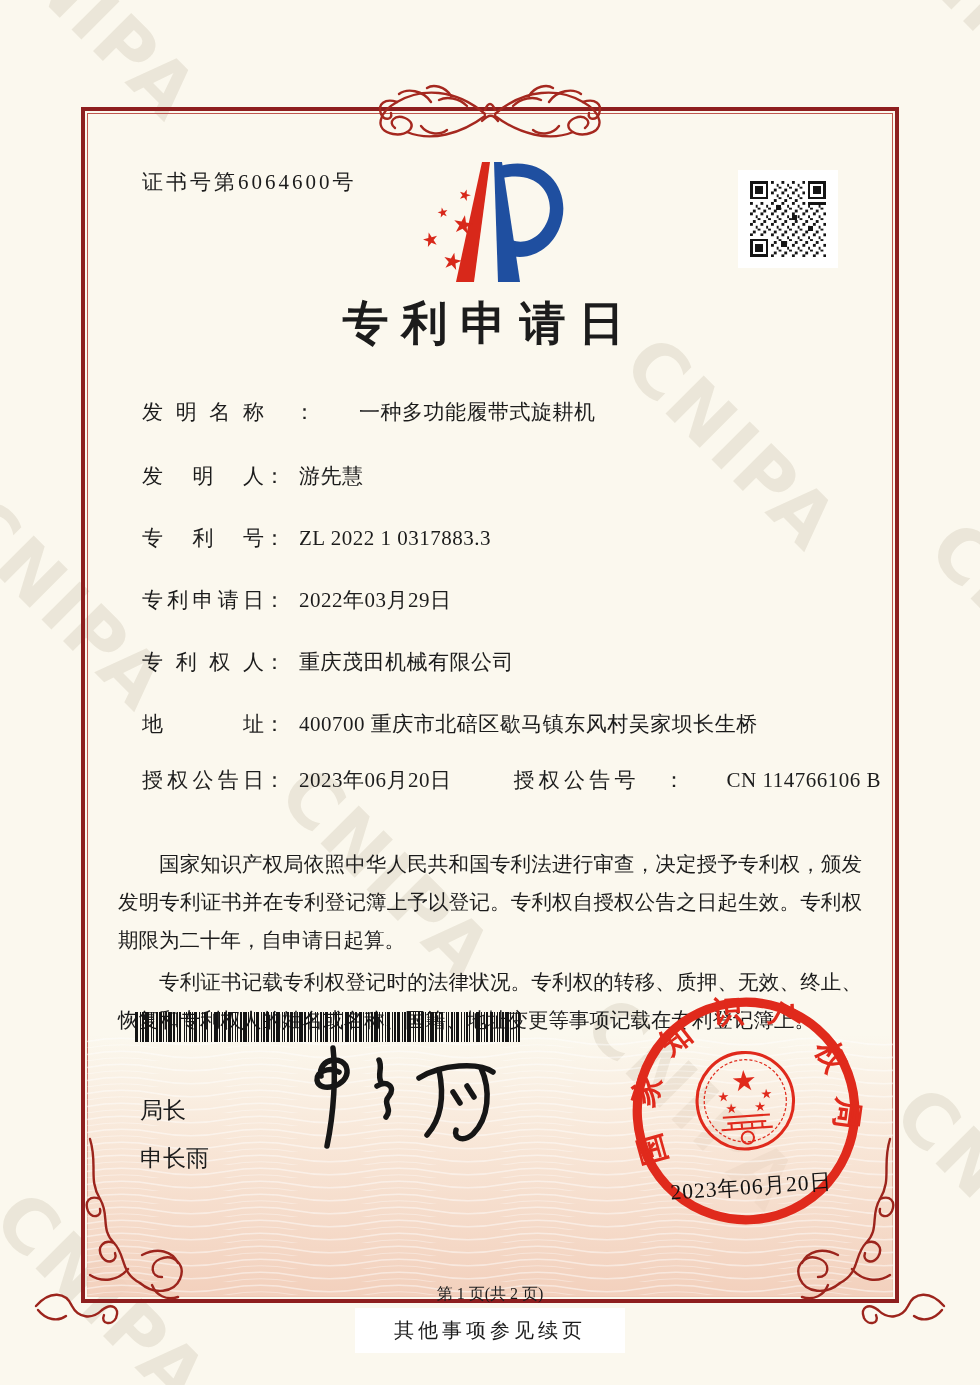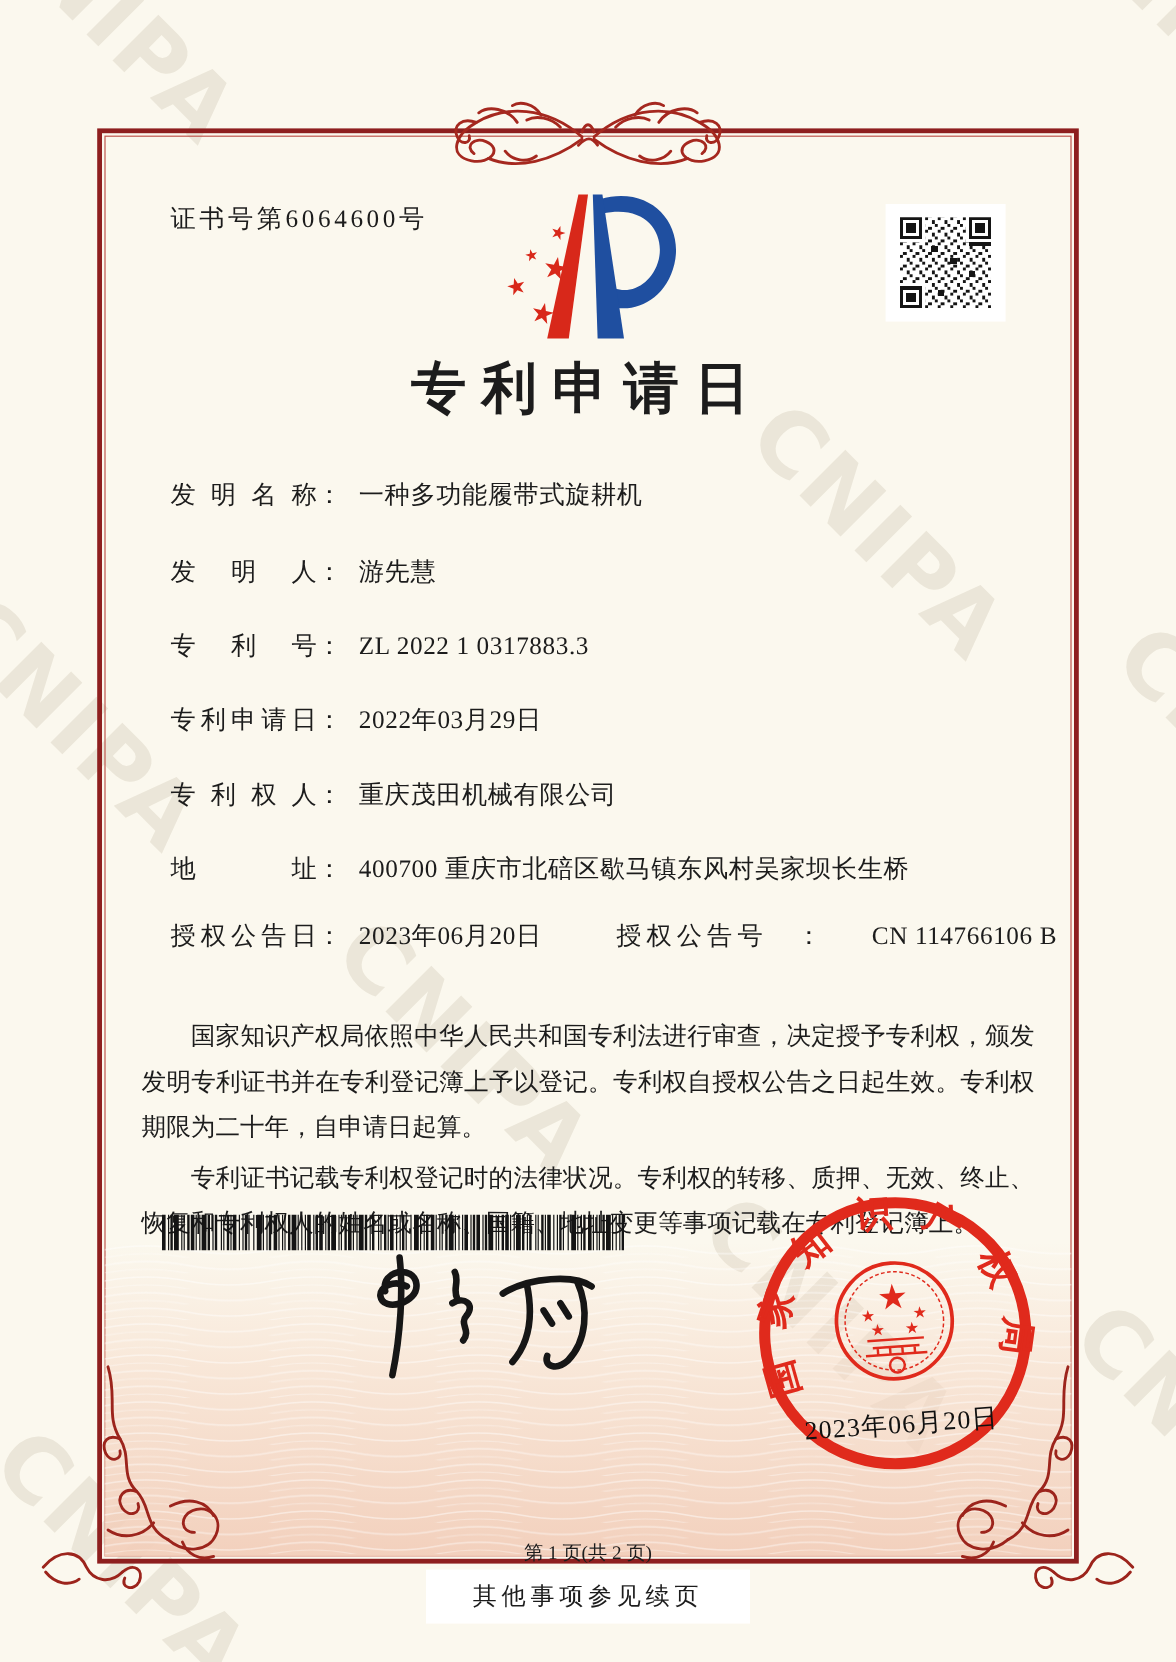--- a/index.html
+++ b/index.html
@@ -179,21 +179,21 @@
         <rect x="23" y="1" width="5" height="5" fill="#ffffff"></rect>
         <rect x="24" y="2" width="3" height="3" fill="#151515"></rect>
       <rect x="0" y="22" width="7" height="7" fill="#151515"></rect>
         <rect x="1" y="23" width="5" height="5" fill="#ffffff"></rect>
         <rect x="2" y="24" width="3" height="3" fill="#151515"></rect>
     </svg>
   </div>
 
   <div class="title">专利申请日</div>
 
-  <div class="row" style="top:398px;">
+  <div class="row" style="top:398px;gap:30px;">
     <span class="lbl">发明名称</span>
       <span class="colon">：</span>
       <span class="val">一种多功能履带式旋耕机</span>
   </div>
   <div class="row" style="top:462px;">
     <span class="lbl">发明人</span>
       <span class="colon">：</span>
       <span class="val">游先慧</span>
   </div>
   <div class="row" style="top:524px;">
@@ -229,20 +229,24 @@
 
   <div class="paras">
     <p>国家知识产权局依照中华人民共和国专利法进行审查，决定授予专利权，颁发发明专利证书并在专利登记簿上予以登记。专利权自授权公告之日起生效。专利权期限为二十年，自申请日起算。</p>
     <p>专利证书记载专利权登记时的法律状况。专利权的转移、质押、无效、终止、恢复和专利权人的姓名或名称、国籍、地址变更等事项记载在专利登记簿上。</p>
   </div>
 
   <svg class="barcode" width="385" height="30" viewBox="0 0 385 30">
     <line x1="0" y1="15" x2="385" y2="15" stroke="#141414" stroke-width="30" stroke-dasharray="3 2 1 1 2 1 4 2 1 1 1 2 2 1 3 1 1 2 1 1 4 1 2 2 1 1 2 3 1 1 1 2 2 1 1 1 3 2 1 2 1 1 2 1 1 3 1 2 4 1 1 2 1 1 2 2 3 1 1 2 1 1 1 2 2 1 4 1 1 2 1 2 1 1 3 2 1 1 2 1"></line>
   </svg>
 
+  <div class="director">
+    <div>局长</div>
+    <div>申长雨</div>
+  </div>
 
   <svg class="signature" width="230" height="110" viewBox="0 0 230 110">
     <g fill="none" stroke="#161616" stroke-width="5.5" stroke-linecap="round" stroke-linejoin="round">
       <path d="M38,34 C34,16 62,12 64,28 C66,44 36,52 34,38 C33,30 46,24 56,30"></path>
       <path d="M50,6 C53,32 51,70 44,104"></path>
       <path d="M96,18 C100,26 94,32 98,40"></path>
       <path d="M94,44 C104,38 113,45 106,54 C99,62 110,66 103,75"></path>
       <path d="M136,36 C158,22 196,20 210,30"></path>
       <path d="M156,28 C161,52 159,76 144,93"></path>
       <path d="M198,26 C208,48 206,76 190,92 C181,100 170,97 173,88"></path>

